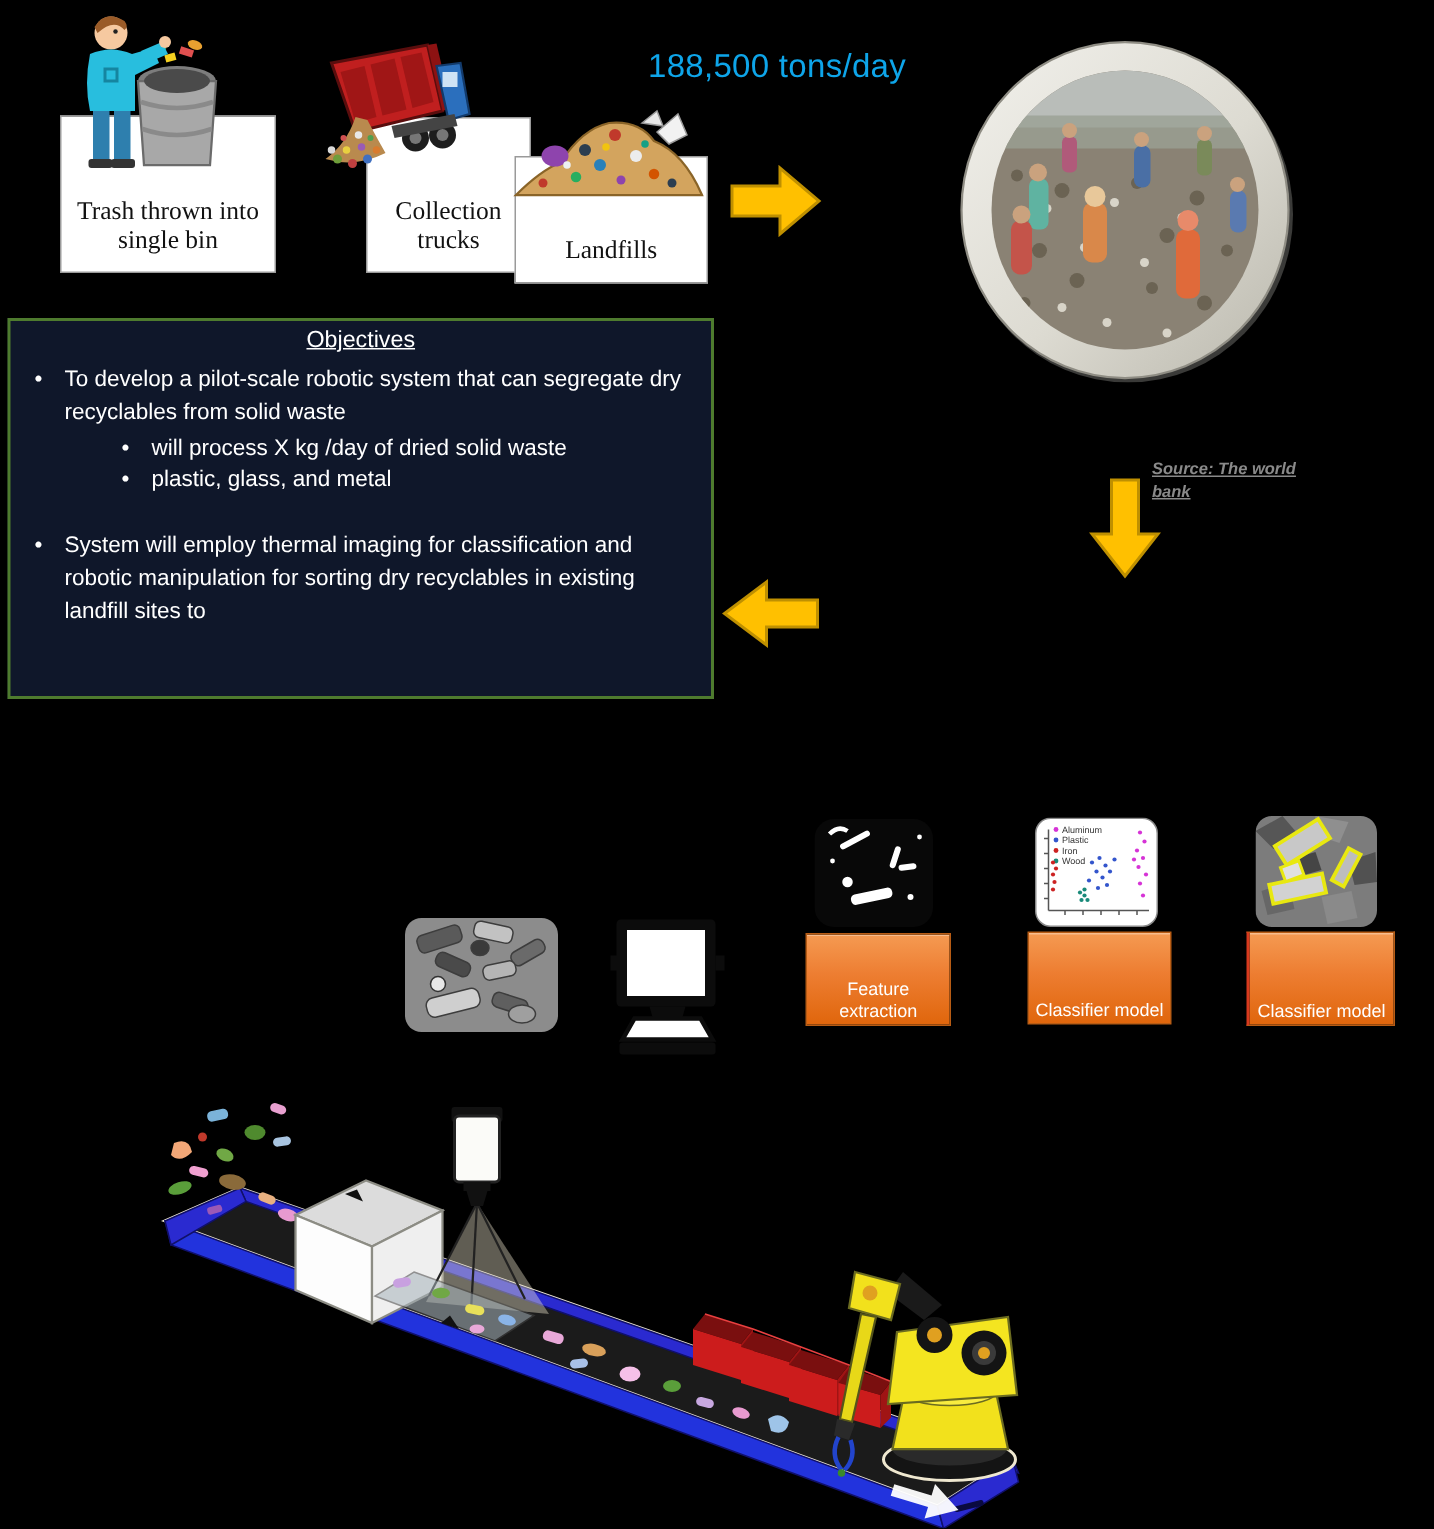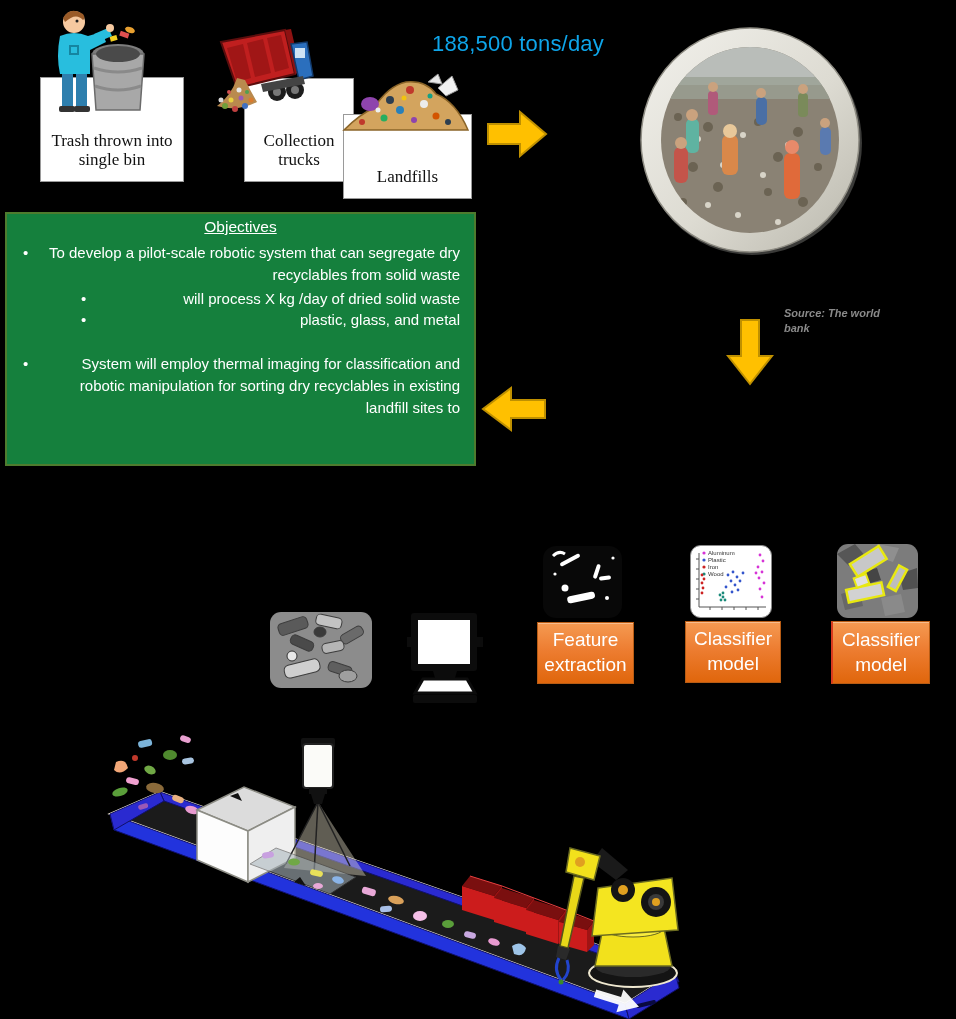--- a/index.html
+++ b/index.html
@@ -10,52 +10,52 @@
   
   .step-card{position:absolute;background:#fff;border:1px solid #9a9a9a;
              display:flex;align-items:flex-end;justify-content:center;text-align:center;}
   .step-card .lbl{font-family:"Liberation Serif",serif;color:#111;font-size:17px;line-height:1.12;
                   padding-bottom:12px;width:100%;}
 
   .rate{position:absolute;color:#0ea5e9;font-weight:normal;font-size:22px;letter-spacing:.2px;}
 
   
   .objbox{position:absolute;left:5px;top:212px;width:471px;height:254px;
-          background:#15803d;border:2.5px solid #4e7b2e;color:#fff;box-sizing:border-box;
+          background:#0f172a;border:2.5px solid #4e7b2e;color:#fff;box-sizing:border-box;
           padding:4px 14px 0 14px;}
   .objbox .title{text-align:center;font-size:15.5px;text-decoration:underline;margin-bottom:6px;}
-  .objbox ul{margin:0;padding:0;list-style:none;font-size:15px;line-height:1.45;text-align:right;}
+  .objbox ul{margin:0;padding:0;list-style:none;font-size:15px;line-height:1.45;}
   .objbox li{position:relative;padding-left:22px;margin-bottom:2px;}
   .objbox li::before{content:"\2022";position:absolute;left:2px;top:0;}
   .objbox li.sub{margin-left:58px;margin-bottom:0;}
   .objbox li.gap{height:20px;}
   .objbox li.gap::before{content:"";}
 
-  .srcnote{position:absolute;left:784px;top:306px;width:104px;color:#8a8a8a;
-           font-size:11px;font-style:italic;font-weight:bold;line-height:1.35;}
+  .srcnote{position:absolute;left:768px;top:306px;width:104px;color:#8a8a8a;
+           font-size:11px;font-style:italic;font-weight:bold;line-height:1.35;text-decoration:underline;}
 
   
-  .obox{position:absolute;display:flex;align-items:center;justify-content:center;text-align:center;
-        color:#fff;font-size:19px;line-height:1.3;
+  .obox{position:absolute;display:flex;align-items:flex-end;justify-content:center;text-align:center;
+        color:#fff;font-size:12px;line-height:1.3;
         background:linear-gradient(180deg,#f59a52 0%,#ed7d31 45%,#e0660c 100%);
         border:1px solid #b85c14;box-shadow:inset 0 1px 0 rgba(255,255,255,.35);}
   .obox.redge{border-left:2px solid #d83a1e;}
 </style>
 </head>
 <body>
 
 <div class="canvas">
 
   <div class="step-card" style="left:40px;top:77px;width:142px;height:103px;">
     <div class="lbl">Trash thrown into single bin</div>
   </div>
   <div class="step-card" style="left:220px;top:78px;width:108px;height:102px;margin-left:24px;">
     <div class="lbl">Collection trucks</div>
   </div>
-  <div class="step-card" style="left:343px;top:114px;width:127px;height:83px;">
+  <div class="step-card" style="left:343px;top:104px;width:127px;height:83px;">
     <div class="lbl">Landfills</div>
   </div>
 
   <svg class="abs" style="left:50px;top:6px;" width="100" height="112" viewBox="0 0 100 112">
     <ellipse cx="68" cy="48" rx="26" ry="10" fill="#7d7d7d"></ellipse>
     <path d="M42 48 L94 48 L90 104 L46 104 Z" fill="#a8a8a8" stroke="#6b6b6b" stroke-width="1.5"></path>
     <path d="M44 62 Q68 70 92 62" fill="none" stroke="#8a8a8a" stroke-width="3"></path>
     <path d="M45 80 Q68 88 91 80" fill="none" stroke="#8a8a8a" stroke-width="3"></path>
     <ellipse cx="68" cy="48" rx="22" ry="8" fill="#4a4a4a"></ellipse>
     <rect x="60" y="30" width="7" height="5" fill="#f5d020" transform="rotate(-15 63 32)"></rect>

